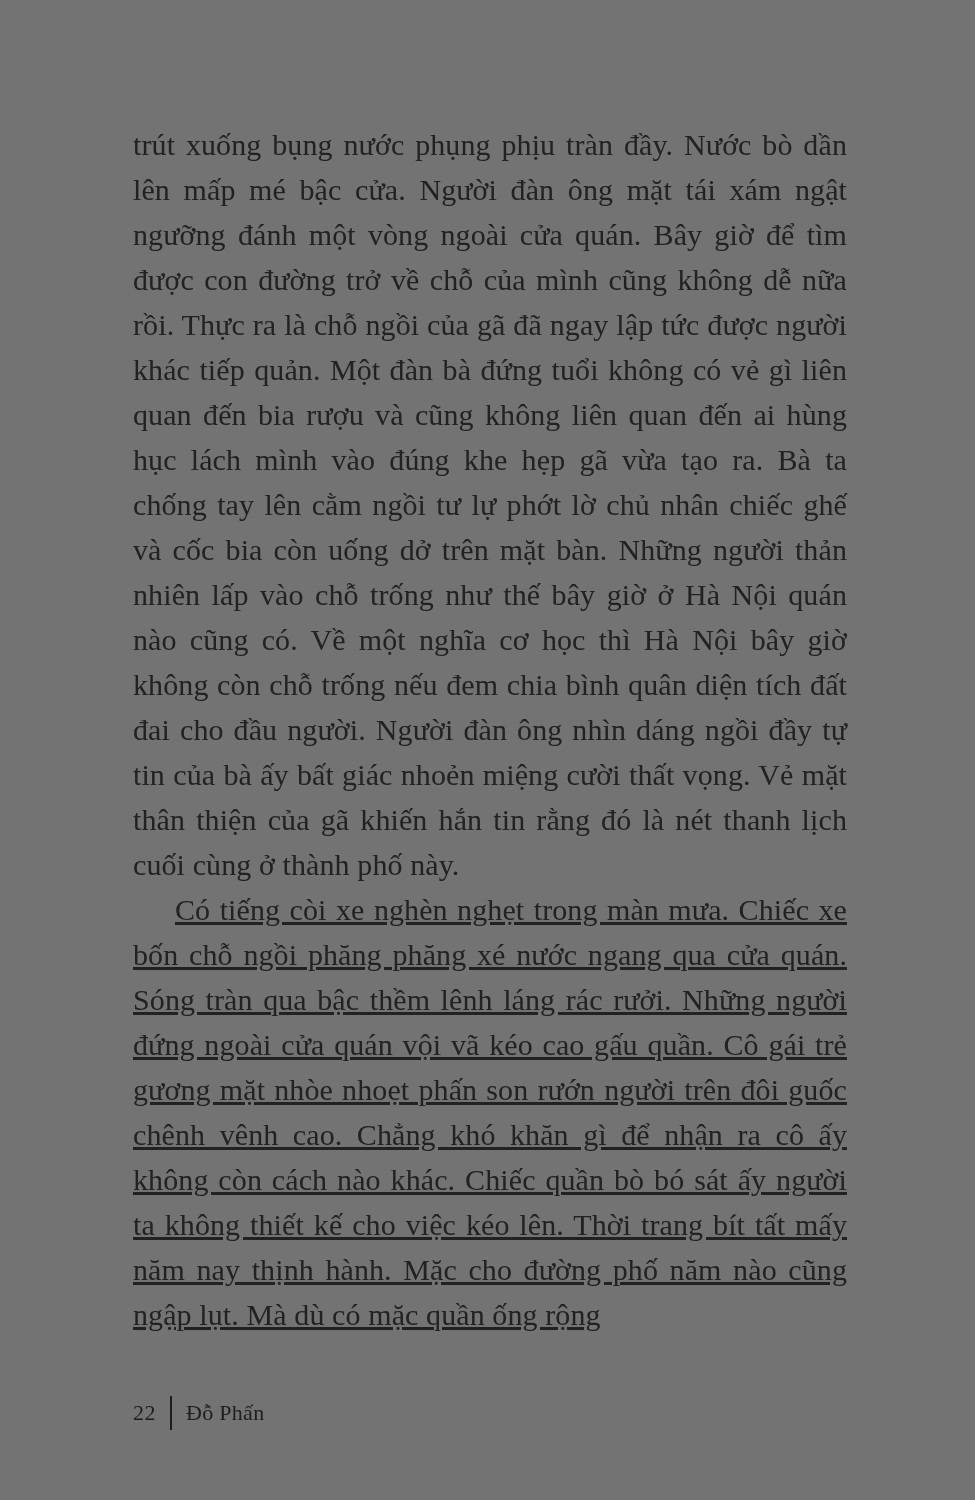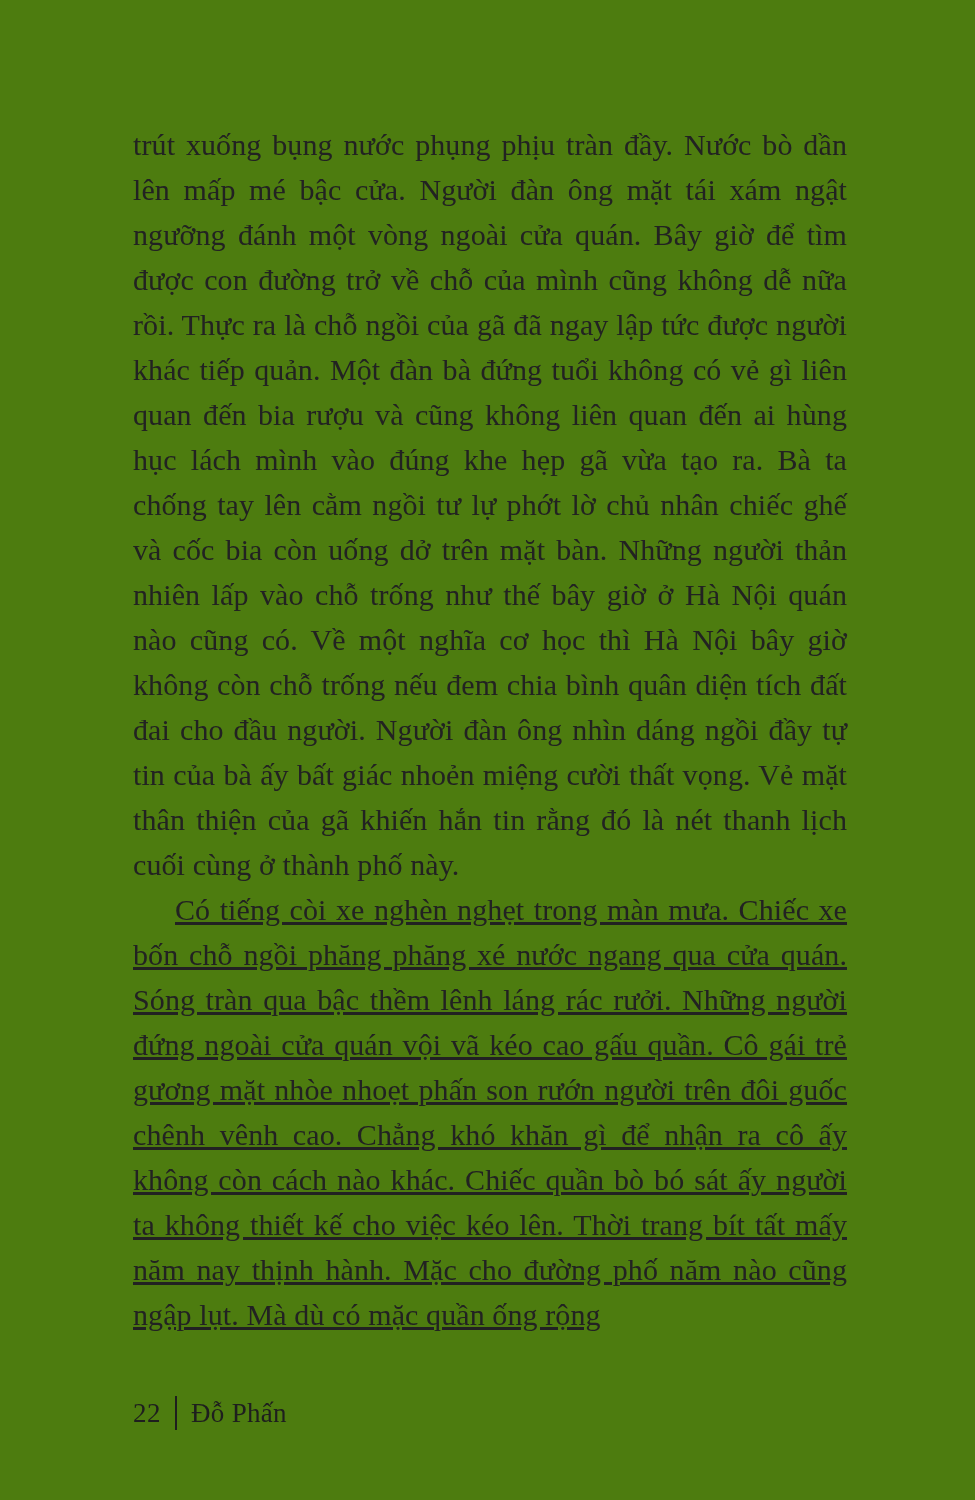--- a/index.html
+++ b/index.html
@@ -6,21 +6,21 @@
 
   html, body {
     background: #ffffff;
   }
 
   .page {
     position: relative;
     width: 975px;
     height: 1500px;
     margin: 0 auto;
-    background: #4d7c0f;
+    background: #737373;
     overflow: hidden;
     font-family: "Liberation Serif", "DejaVu Serif", serif;
     color: #1e1e1e;
   }
 
   .text-block {
     position: absolute;
     top: 122px;
     left: 133px;
     width: 714px;
@@ -39,21 +39,21 @@
     text-indent: 42px;
     text-decoration: underline;
   }
 
   .footer {
     position: absolute;
     left: 133px;
     top: 1396px;
     display: flex;
     align-items: center;
-    font-size: 27px;
+    font-size: 22px;
     color: #1e1e1e;
   }
 
   .footer .page-number {
     letter-spacing: 0.5px;
   }
 
   .footer .divider {
     display: inline-block;
     width: 0;

